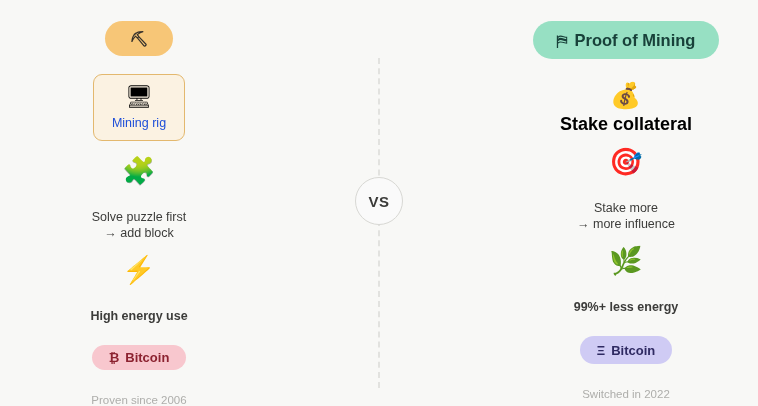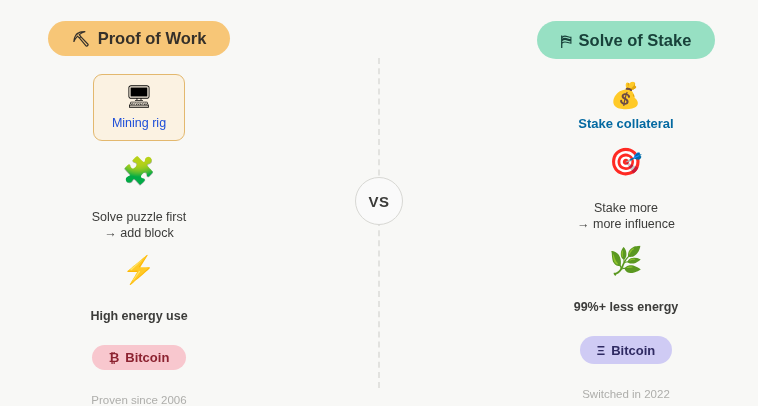--- a/index.html
+++ b/index.html
@@ -126,23 +126,23 @@
   }
   .plain-slot {
     padding-top: 6px;
     display: flex;
     flex-direction: column;
     align-items: center;
   }
   .plain-slot .emoji { font-size: 25px; }
   .plain-slot .caption {
     margin-top: 8px;
-    font-size: 13px;
-    font-weight: bold;
-    color: #0369a1;
+    font-size: 18px;
+    font-weight: bold;
+    color: #000000;
   }
 
   .row2 { margin-top: 17px; }
   .row3 { margin-top: 16px; }
 
   .caption-danger  { color: #c0392b; font-weight: bold; }
   .caption-good    { color: #17794f; font-weight: bold; }
 
   
   .chain-pill {
@@ -175,21 +175,20 @@
 
 <div class="board">
 
   <div class="divider"></div>
   <div class="vs-badge">VS</div>
 
   <div class="column left">
 
     <div class="header-pill pow">
       <span class="hicon">⛏</span>
-      <span>Proof of Work</span>
     </div>
 
     <div class="feature row1">
       <div class="card-box">
         <span class="emoji">🖥</span>
         <span class="caption">Mining rig</span>
       </div>
     </div>
 
     <div class="feature row2">
@@ -208,21 +207,21 @@
       <span>Bitcoin</span>
     </div>
 
     <div class="footnote">Proven since 2006</div>
   </div>
 
   <div class="column right">
 
     <div class="header-pill pos">
       <span class="hicon">⛿</span>
-      <span>Solve of Stake</span>
+      <span>Proof of Mining</span>
     </div>
 
     <div class="feature row1">
       <div class="plain-slot">
         <span class="emoji">💰</span>
         <span class="caption">Stake collateral</span>
       </div>
     </div>
 
     <div class="feature row2">

